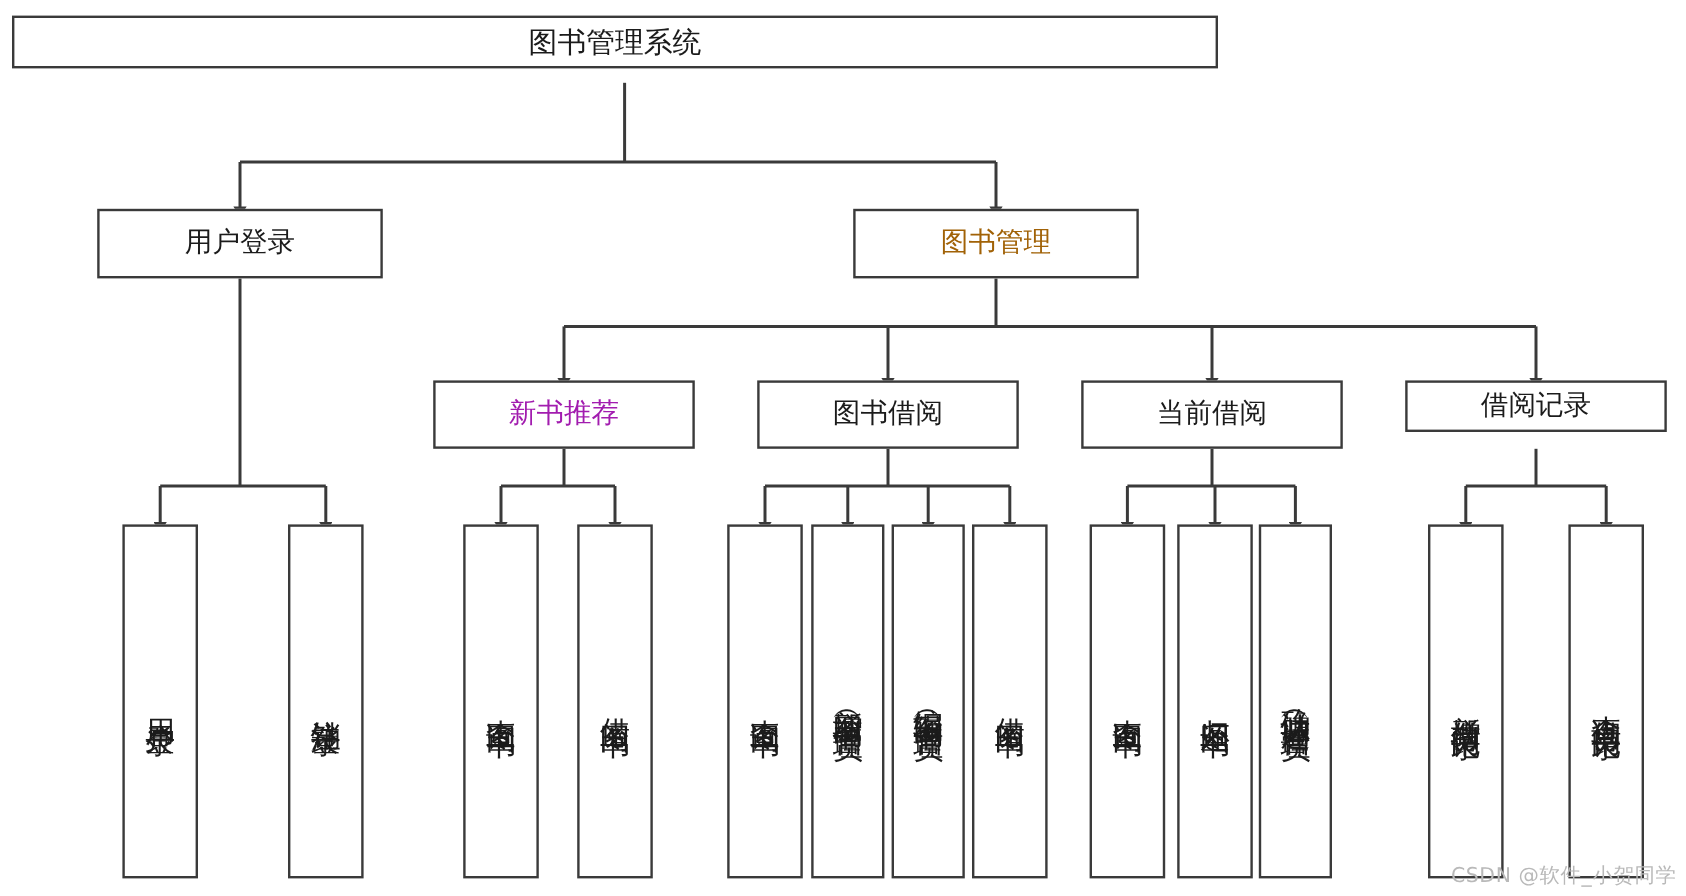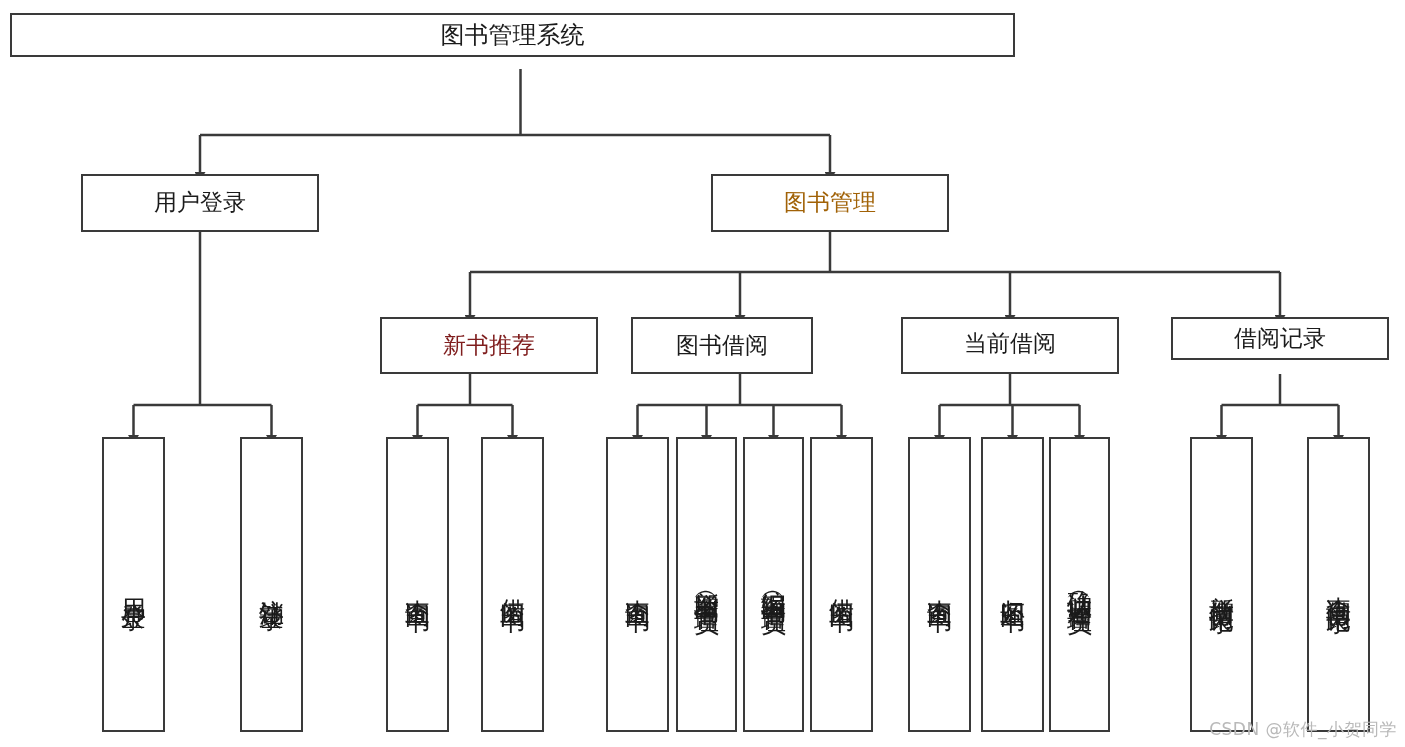--- a/index.html
+++ b/index.html
@@ -120,27 +120,27 @@
   <div id="node-layer">
       <div class="node horizontal root" style="left: 10px; top: 13px; width: 1005px; height: 44px; border-color: rgb(58, 58, 58); background: rgb(255, 255, 255); color: rgb(27, 27, 27);">
         <span class="node-label">图书管理系统</span>
       </div>
       <div class="node horizontal" style="left: 81px; top: 174px; width: 238px; height: 58px; border-color: rgb(58, 58, 58); background: rgb(255, 255, 255); color: rgb(27, 27, 27);">
         <span class="node-label">用户登录</span>
       </div>
       <div class="node horizontal" style="left: 711px; top: 174px; width: 238px; height: 58px; border-color: rgb(58, 58, 58); background: rgb(255, 255, 255); color: #a16207;">
         <span class="node-label">图书管理</span>
       </div>
-      <div class="node horizontal" style="left: 361px; top: 317px; width: 218px; height: 57px; border-color: rgb(58, 58, 58); background: rgb(255, 255, 255); color: #7f1d1d; margin-left: 19px;">
+      <div class="node horizontal" style="left: 361px; top: 317px; width: 218px; height: 57px; border-color: rgb(58, 58, 58); background: rgb(255, 255, 255); color: #a21caf;">
         <span class="node-label">新书推荐</span>
       </div>
-      <div class="node horizontal" style="left: 631px; top: 317px; width: 182px; height: 57px; border-color: rgb(58, 58, 58); background: rgb(255, 255, 255); color: rgb(27, 27, 27);">
+      <div class="node horizontal" style="left: 631px; top: 317px; width: 218px; height: 57px; border-color: rgb(58, 58, 58); background: rgb(255, 255, 255); color: rgb(27, 27, 27);">
         <span class="node-label">图书借阅</span>
       </div>
-      <div class="node horizontal" style="left: 901px; top: 317px; width: 218px; height: 57px; border-color: rgb(58, 58, 58); background: rgb(255, 255, 255); color: rgb(27, 27, 27); font-family: Liberation Mono, monospace;">
+      <div class="node horizontal" style="left: 901px; top: 317px; width: 218px; height: 57px; border-color: rgb(58, 58, 58); background: rgb(255, 255, 255); color: rgb(27, 27, 27);">
         <span class="node-label">当前借阅</span>
       </div>
       <div class="node horizontal" style="left: 1171px; top: 317px; width: 218px; height: 43px; border-color: rgb(58, 58, 58); background: rgb(255, 255, 255); color: rgb(27, 27, 27);">
         <span class="node-label">借阅记录</span>
       </div>
       <div class="node vertical" style="left: 102px; top: 437px; width: 63px; height: 295px; border-color: rgb(58, 58, 58); background: rgb(255, 255, 255); color: rgb(27, 27, 27);">
         <span class="node-label">用户登录</span>
       </div>
       <div class="node vertical" style="left: 240px; top: 437px; width: 63px; height: 295px; border-color: rgb(58, 58, 58); background: rgb(255, 255, 255); color: rgb(27, 27, 27);">
         <span class="node-label">注销登录</span>

